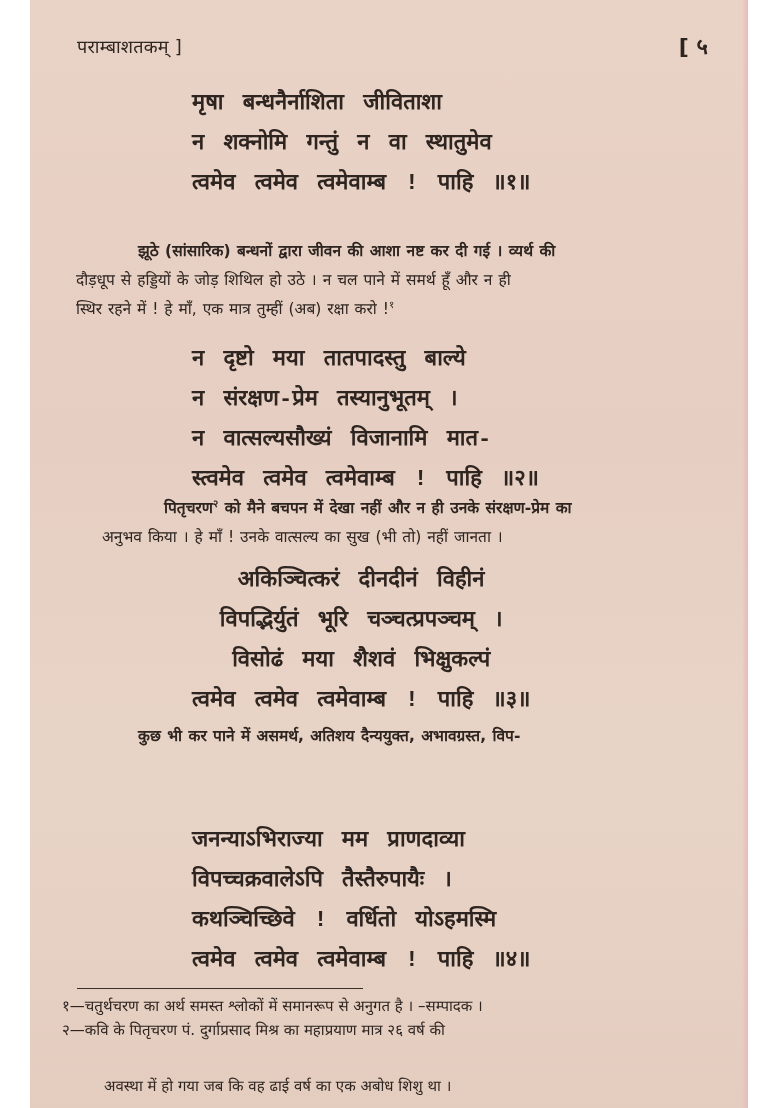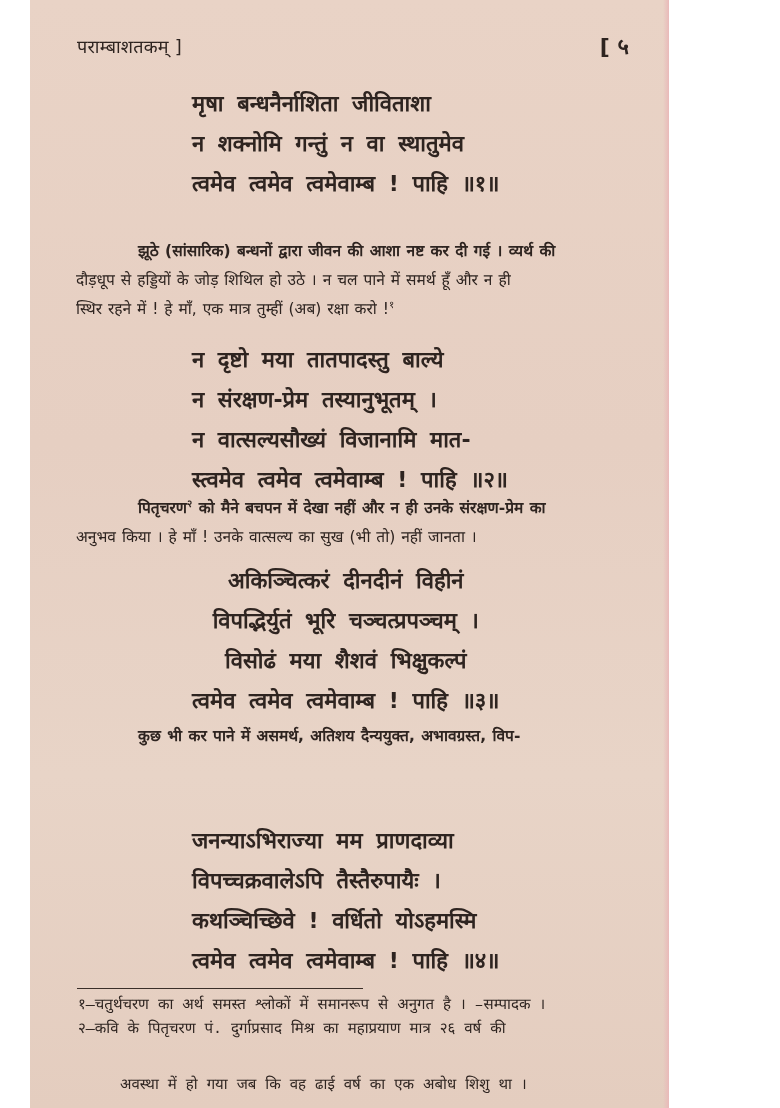--- a/index.html
+++ b/index.html
@@ -11,21 +11,21 @@
       width: 780px;
       height: 1108px;
       position: relative;
       overflow: hidden;
       font-family: "DejaVu Sans", "Liberation Sans", sans-serif;
     }
     .page {
       position: absolute;
       left: 30px;
       top: 0;
-      width: 639px;
+      width: 718px;
       height: 1108px;
       background: linear-gradient(180deg, #e9d3c6 0%, #e6cfc2 40%, #e8d4c7 70%, #e4cdbf 100%);
       color: #2e2420;
     }
     .page::after {
       content: "";
       position: absolute;
       right: 0;
       top: 0;
       width: 6px;
@@ -50,20 +50,21 @@
       position: absolute;
       left: 162px;
       font-size: 22px;
       font-weight: bold;
       line-height: 40px;
       word-spacing: 6px;
     }
     .verse .line {
       white-space: nowrap;
       display: block;
+      font-family: Liberation Mono, monospace;
     }
     .para {
       position: absolute;
       left: 46px;
       width: 650px;
       font-size: 15.5px;
       line-height: 29px;
       text-align: justify;
       word-spacing: 1px;
     }
@@ -78,26 +79,25 @@
     .rule {
       position: absolute;
       left: 47px;
       top: 988px;
       width: 286px;
       height: 0;
       border-top: 1.5px solid #3a2e28;
     }
     .footnotes {
       position: absolute;
-      left: 48px;
+      left: 32px;
       top: 994px;
       width: 660px;
       font-size: 15px;
       line-height: 24px;
-      font-family: Liberation Mono, monospace;
     }
     .footnotes .line {
       display: block;
       white-space: nowrap;
     }
     .footnotes .cont {
       padding-left: 42px;
       margin-top: 32px;
     }
     sup {
@@ -126,21 +126,21 @@
     <span class="line"><span>स्थिर रहने में ! हे माँ, एक मात्र तुम्हीं (अब) रक्षा करो !</span><sup>१</sup></span>
   </div>
 
   <div class="verse" style="top:340px;">
     <span class="line">न  दृष्टो  मया   तातपादस्तु  बाल्ये</span>
     <span class="line">न   संरक्षण-प्रेम   तस्यानुभूतम्  ।</span>
     <span class="line">न    वात्सल्यसौख्यं विजानामि मात-</span>
     <span class="line">स्त्वमेव  त्वमेव त्वमेवाम्ब !  पाहि ॥२॥</span>
   </div>
 
-  <div class="para" style="top:494px;">
+  <div class="para" style="top:494px;margin-left:26px;">
     <span class="line indent"><span>पितृचरण</span><sup>२</sup><span> को  मैने बचपन में  देखा नहीं और न ही उनके संरक्षण-प्रेम का</span></span>
     <span class="line">अनुभव  किया । हे माँ ! उनके वात्सल्य  का सुख (भी तो) नहीं जानता ।</span>
   </div>
 
   <div class="verse" style="top:561px;text-align:center;">
     <span class="line">अकिञ्चित्करं    दीनदीनं    विहीनं</span>
     <span class="line">विपद्भिर्युतं   भूरि  चञ्चत्प्रपञ्चम् ।</span>
     <span class="line">विसोढं  मया  शैशवं   भिक्षुकल्पं</span>
     <span class="line">त्वमेव  त्वमेव  त्वमेवाम्ब ! पाहि ॥३॥</span>
   </div>

